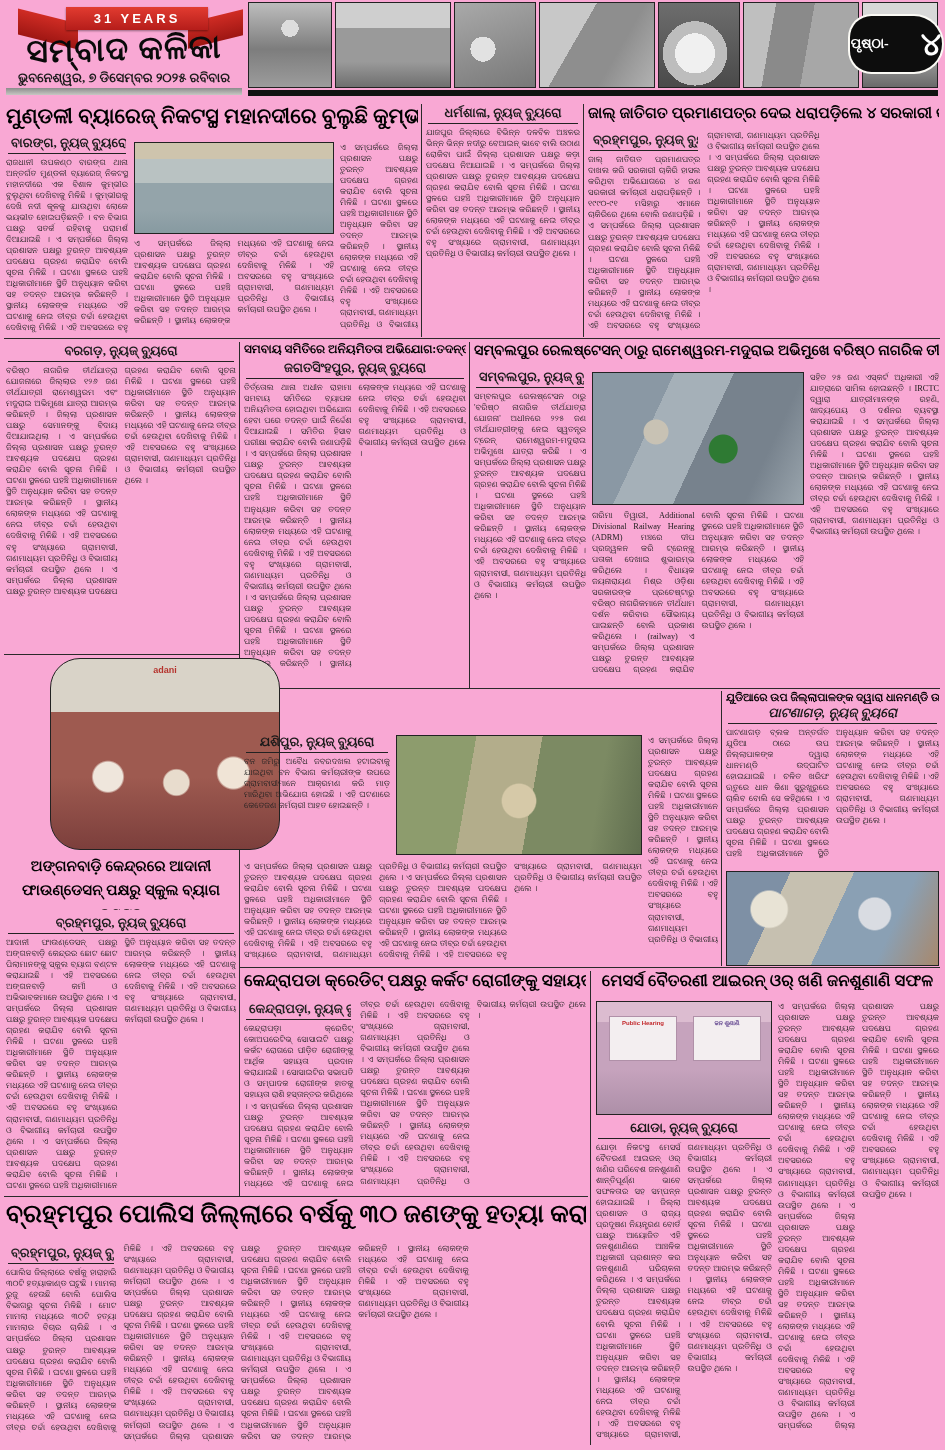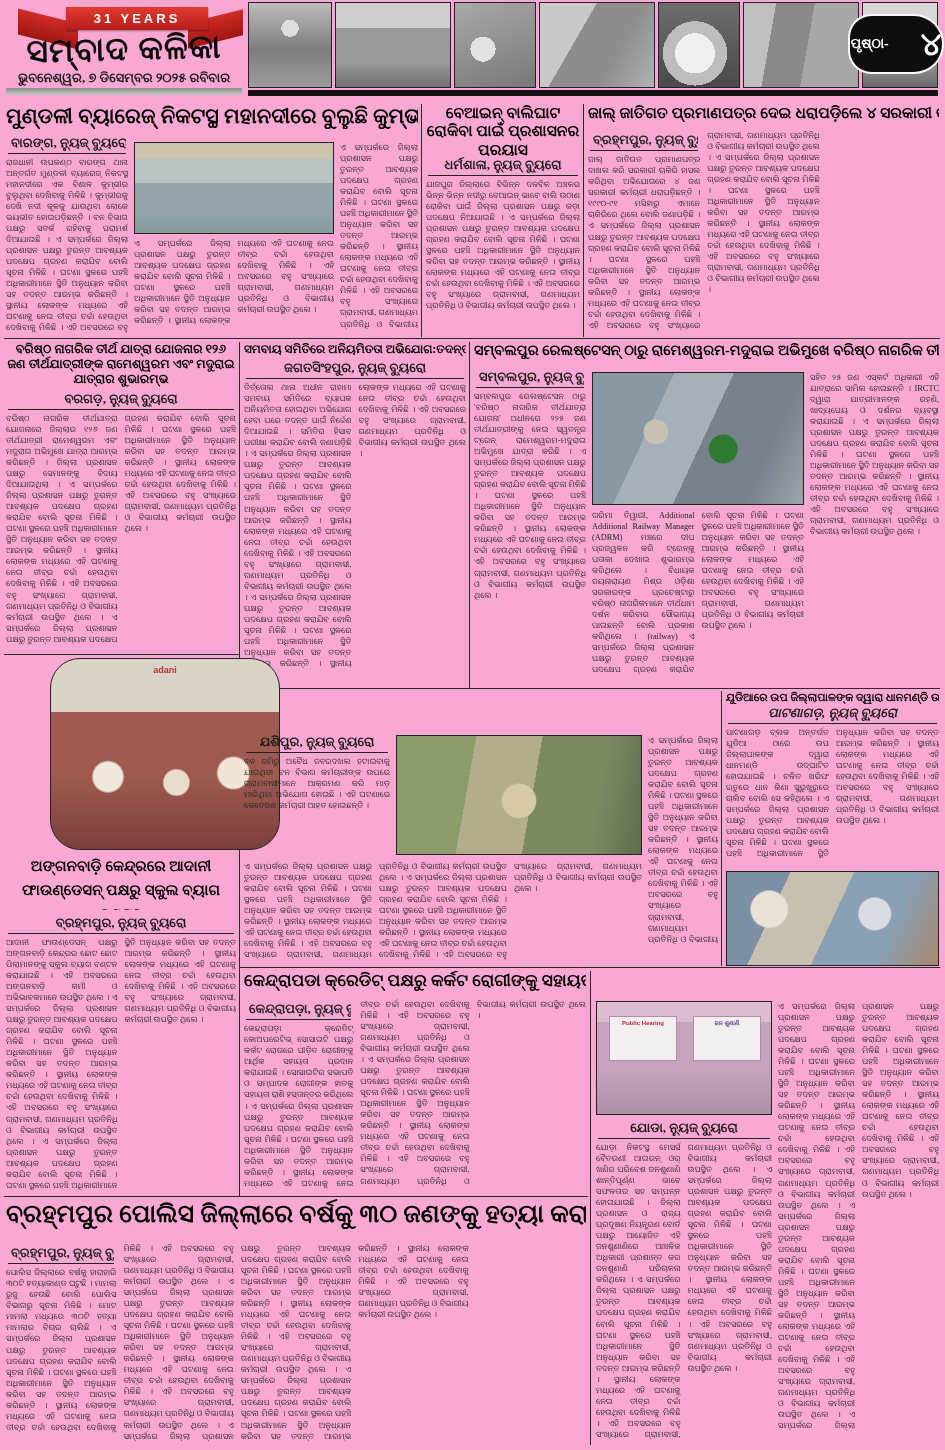--- a/index.html
+++ b/index.html
@@ -101,41 +101,39 @@
     <div class="abs body c2" style="left:128px;top:134px;width:200px;height:97px;">
       <span>ଏ ସମ୍ପର୍କରେ ଜିଲ୍ଲା ପ୍ରଶାସନ ପକ୍ଷରୁ ତୁରନ୍ତ ଆବଶ୍ୟକ ପଦକ୍ଷେପ ଗ୍ରହଣ କରାଯିବ ବୋଲି ସୂଚନା ମିଳିଛି । ଘଟଣା ସ୍ଥଳରେ ପହଞ୍ଚି ଅଧିକାରୀମାନେ ସ୍ଥିତି ଅନୁଧ୍ୟାନ କରିବା ସହ ତଦନ୍ତ ଆରମ୍ଭ କରିଛନ୍ତି । ସ୍ଥାନୀୟ ଲୋକଙ୍କ ମଧ୍ୟରେ ଏହି ଘଟଣାକୁ ନେଇ ତୀବ୍ର ଚର୍ଚ୍ଚା ହେଉଥିବା ଦେଖିବାକୁ ମିଳିଛି । ଏହି ଅବସରରେ ବହୁ ସଂଖ୍ୟାରେ ଗ୍ରାମବାସୀ, ଗଣମାଧ୍ୟମ ପ୍ରତିନିଧି ଓ ବିଭାଗୀୟ କର୍ମଚାରୀ ଉପସ୍ଥିତ ଥିଲେ ।</span>
     </div>
     <div class="abs body c1" style="left:334px;top:38px;width:78px;height:193px;">
       <span>ଏ ସମ୍ପର୍କରେ ଜିଲ୍ଲା ପ୍ରଶାସନ ପକ୍ଷରୁ ତୁରନ୍ତ ଆବଶ୍ୟକ ପଦକ୍ଷେପ ଗ୍ରହଣ କରାଯିବ ବୋଲି ସୂଚନା ମିଳିଛି । ଘଟଣା ସ୍ଥଳରେ ପହଞ୍ଚି ଅଧିକାରୀମାନେ ସ୍ଥିତି ଅନୁଧ୍ୟାନ କରିବା ସହ ତଦନ୍ତ ଆରମ୍ଭ କରିଛନ୍ତି । ସ୍ଥାନୀୟ ଲୋକଙ୍କ ମଧ୍ୟରେ ଏହି ଘଟଣାକୁ ନେଇ ତୀବ୍ର ଚର୍ଚ୍ଚା ହେଉଥିବା ଦେଖିବାକୁ ମିଳିଛି । ଏହି ଅବସରରେ ବହୁ ସଂଖ୍ୟାରେ ଗ୍ରାମବାସୀ, ଗଣମାଧ୍ୟମ ପ୍ରତିନିଧି ଓ ବିଭାଗୀୟ କର୍ମଚାରୀ ଉପସ୍ଥିତ ଥିଲେ ।</span>
     </div>
   </div>
   <div class="abs vr" style="left:421px;top:104px;height:233px;"></div>
 
   <div class="abs" style="left:426px;top:104px;width:154px;height:233px;">
-    <div class="hl" style="font-size:15.5px;height:52px;">ବେଆଇନ୍ ବାଲିଘାଟ ରୋକିବା ପାଇଁ ପ୍ରଶାସନର ପ୍ରୟାସ</div>
     <div class="byline">ଧର୍ମଶାଳା, ନ୍ୟୁଜ୍ ବ୍ୟୁରୋ</div>
     <div class="body c1" style="height:158px;">
       <span>ଯାଜପୁର ଜିଲ୍ଲାରେ ବିଭିନ୍ନ ଦଳବିଳ ଅଞ୍ଚଳର ଭିନ୍ନ ଭିନ୍ନ ନଦୀରୁ ବେଆଇନ୍ ଭାବେ ବାଲି ଉଠାଣ ରୋକିବା ପାଇଁ ଜିଲ୍ଲା ପ୍ରଶାସନ ପକ୍ଷରୁ କଡ଼ା ପଦକ୍ଷେପ ନିଆଯାଇଛି ।</span>
       <span>ଏ ସମ୍ପର୍କରେ ଜିଲ୍ଲା ପ୍ରଶାସନ ପକ୍ଷରୁ ତୁରନ୍ତ ଆବଶ୍ୟକ ପଦକ୍ଷେପ ଗ୍ରହଣ କରାଯିବ ବୋଲି ସୂଚନା ମିଳିଛି । ଘଟଣା ସ୍ଥଳରେ ପହଞ୍ଚି ଅଧିକାରୀମାନେ ସ୍ଥିତି ଅନୁଧ୍ୟାନ କରିବା ସହ ତଦନ୍ତ ଆରମ୍ଭ କରିଛନ୍ତି । ସ୍ଥାନୀୟ ଲୋକଙ୍କ ମଧ୍ୟରେ ଏହି ଘଟଣାକୁ ନେଇ ତୀବ୍ର ଚର୍ଚ୍ଚା ହେଉଥିବା ଦେଖିବାକୁ ମିଳିଛି । ଏହି ଅବସରରେ ବହୁ ସଂଖ୍ୟାରେ ଗ୍ରାମବାସୀ, ଗଣମାଧ୍ୟମ ପ୍ରତିନିଧି ଓ ବିଭାଗୀୟ କର୍ମଚାରୀ ଉପସ୍ଥିତ ଥିଲେ ।</span>
     </div>
   </div>
   <div class="abs vr" style="left:583px;top:104px;height:233px;"></div>
 
   <div class="abs" style="left:588px;top:104px;width:351px;height:233px;">
     <div class="hl nw" style="font-size:15.5px;">ଜାଲ୍ ଜାତିଗତ ପ୍ରମାଣପତ୍ର ଦେଇ ଧରାପଡ଼ିଲେ ୪ ସରକାରୀ କର୍ମଚାରୀ</div>
     <div class="abs body c3" style="left:0;top:26px;width:351px;height:205px;">
       <div class="byline">ବ୍ରହ୍ମପୁର, ନ୍ୟୁଜ୍ ବ୍ୟୁରୋ</div>
       <span>ଜାଲ୍ ଜାତିଗତ ପ୍ରମାଣପତ୍ର ଦାଖଲ କରି ସରକାରୀ ଚାକିରି ହାସଲ କରିଥିବା ଅଭିଯୋଗରେ ୪ ଜଣ ସରକାରୀ କର୍ମଚାରୀ ଧରାପଡ଼ିଛନ୍ତି । ୧୯୯୦-୯୧ ମସିହାରୁ ଏମାନେ ଚାକିରିରେ ଥିଲେ ବୋଲି ଜଣାପଡ଼ିଛି ।</span>
       <span>ଏ ସମ୍ପର୍କରେ ଜିଲ୍ଲା ପ୍ରଶାସନ ପକ୍ଷରୁ ତୁରନ୍ତ ଆବଶ୍ୟକ ପଦକ୍ଷେପ ଗ୍ରହଣ କରାଯିବ ବୋଲି ସୂଚନା ମିଳିଛି । ଘଟଣା ସ୍ଥଳରେ ପହଞ୍ଚି ଅଧିକାରୀମାନେ ସ୍ଥିତି ଅନୁଧ୍ୟାନ କରିବା ସହ ତଦନ୍ତ ଆରମ୍ଭ କରିଛନ୍ତି । ସ୍ଥାନୀୟ ଲୋକଙ୍କ ମଧ୍ୟରେ ଏହି ଘଟଣାକୁ ନେଇ ତୀବ୍ର ଚର୍ଚ୍ଚା ହେଉଥିବା ଦେଖିବାକୁ ମିଳିଛି । ଏହି ଅବସରରେ ବହୁ ସଂଖ୍ୟାରେ ଗ୍ରାମବାସୀ, ଗଣମାଧ୍ୟମ ପ୍ରତିନିଧି ଓ ବିଭାଗୀୟ କର୍ମଚାରୀ ଉପସ୍ଥିତ ଥିଲେ । ଏ ସମ୍ପର୍କରେ ଜିଲ୍ଲା ପ୍ରଶାସନ ପକ୍ଷରୁ ତୁରନ୍ତ ଆବଶ୍ୟକ ପଦକ୍ଷେପ ଗ୍ରହଣ କରାଯିବ ବୋଲି ସୂଚନା ମିଳିଛି । ଘଟଣା ସ୍ଥଳରେ ପହଞ୍ଚି ଅଧିକାରୀମାନେ ସ୍ଥିତି ଅନୁଧ୍ୟାନ କରିବା ସହ ତଦନ୍ତ ଆରମ୍ଭ କରିଛନ୍ତି । ସ୍ଥାନୀୟ ଲୋକଙ୍କ ମଧ୍ୟରେ ଏହି ଘଟଣାକୁ ନେଇ ତୀବ୍ର ଚର୍ଚ୍ଚା ହେଉଥିବା ଦେଖିବାକୁ ମିଳିଛି । ଏହି ଅବସରରେ ବହୁ ସଂଖ୍ୟାରେ ଗ୍ରାମବାସୀ, ଗଣମାଧ୍ୟମ ପ୍ରତିନିଧି ଓ ବିଭାଗୀୟ କର୍ମଚାରୀ ଉପସ୍ଥିତ ଥିଲେ ।</span>
     </div>
   </div>
   <div class="abs hrule" style="left:4px;top:338px;width:936px;"></div>
 
   <div class="abs" style="left:6px;top:342px;width:230px;height:310px;">
-    <div class="hl" style="font-size:12.5px;height:48px;">ବରିଷ୍ଠ ନାଗରିକ ତୀର୍ଥ ଯାତ୍ରା ଯୋଜନାର ୧୨୬ ଜଣ ତୀର୍ଥଯାତ୍ରୀଙ୍କ ରାମେଶ୍ୱରମ ଏବଂ ମଦୁରାଇ ଯାତ୍ରାର ଶୁଭାରମ୍ଭ</div>
     <div class="byline">ବରଗଡ଼, ନ୍ୟୁଜ୍ ବ୍ୟୁରୋ</div>
     <div class="body c2" style="height:242px;">
       <span>ବରିଷ୍ଠ ନାଗରିକ ତୀର୍ଥଯାତ୍ରା ଯୋଜନାରେ ଜିଲ୍ଲାର ୧୨୬ ଜଣ ତୀର୍ଥଯାତ୍ରୀ ରାମେଶ୍ୱରମ ଏବଂ ମଦୁରାଇ ଅଭିମୁଖେ ଯାତ୍ରା ଆରମ୍ଭ କରିଛନ୍ତି । ଜିଲ୍ଲା ପ୍ରଶାସନ ପକ୍ଷରୁ ସେମାନଙ୍କୁ ବିଦାୟ ଦିଆଯାଇଥିଲା ।</span>
       <span>ଏ ସମ୍ପର୍କରେ ଜିଲ୍ଲା ପ୍ରଶାସନ ପକ୍ଷରୁ ତୁରନ୍ତ ଆବଶ୍ୟକ ପଦକ୍ଷେପ ଗ୍ରହଣ କରାଯିବ ବୋଲି ସୂଚନା ମିଳିଛି । ଘଟଣା ସ୍ଥଳରେ ପହଞ୍ଚି ଅଧିକାରୀମାନେ ସ୍ଥିତି ଅନୁଧ୍ୟାନ କରିବା ସହ ତଦନ୍ତ ଆରମ୍ଭ କରିଛନ୍ତି । ସ୍ଥାନୀୟ ଲୋକଙ୍କ ମଧ୍ୟରେ ଏହି ଘଟଣାକୁ ନେଇ ତୀବ୍ର ଚର୍ଚ୍ଚା ହେଉଥିବା ଦେଖିବାକୁ ମିଳିଛି । ଏହି ଅବସରରେ ବହୁ ସଂଖ୍ୟାରେ ଗ୍ରାମବାସୀ, ଗଣମାଧ୍ୟମ ପ୍ରତିନିଧି ଓ ବିଭାଗୀୟ କର୍ମଚାରୀ ଉପସ୍ଥିତ ଥିଲେ । ଏ ସମ୍ପର୍କରେ ଜିଲ୍ଲା ପ୍ରଶାସନ ପକ୍ଷରୁ ତୁରନ୍ତ ଆବଶ୍ୟକ ପଦକ୍ଷେପ ଗ୍ରହଣ କରାଯିବ ବୋଲି ସୂଚନା ମିଳିଛି । ଘଟଣା ସ୍ଥଳରେ ପହଞ୍ଚି ଅଧିକାରୀମାନେ ସ୍ଥିତି ଅନୁଧ୍ୟାନ କରିବା ସହ ତଦନ୍ତ ଆରମ୍ଭ କରିଛନ୍ତି । ସ୍ଥାନୀୟ ଲୋକଙ୍କ ମଧ୍ୟରେ ଏହି ଘଟଣାକୁ ନେଇ ତୀବ୍ର ଚର୍ଚ୍ଚା ହେଉଥିବା ଦେଖିବାକୁ ମିଳିଛି । ଏହି ଅବସରରେ ବହୁ ସଂଖ୍ୟାରେ ଗ୍ରାମବାସୀ, ଗଣମାଧ୍ୟମ ପ୍ରତିନିଧି ଓ ବିଭାଗୀୟ କର୍ମଚାରୀ ଉପସ୍ଥିତ ଥିଲେ ।</span>
     </div>
   </div>
   <div class="abs vr" style="left:239px;top:342px;height:854px;"></div>
 
   <div class="abs" style="left:244px;top:342px;width:222px;height:345px;">
     <div class="hl nw" style="font-size:12px;">ସମବାୟ ସମିତିରେ ଅନିୟମିତତା ଅଭିଯୋଗ:ତଦନ୍ତ ନିର୍ଦ୍ଦେଶ</div>
@@ -151,21 +149,21 @@
     <div class="hl nw" style="font-size:14.5px;">ସମ୍ବଲପୁର ରେଲଷ୍ଟେସନ୍ ଠାରୁ ରାମେଶ୍ୱରମ-ମଦୁରାଇ ଅଭିମୁଖେ ବରିଷ୍ଠ ନାଗରିକ ତୀର୍ଥଯାତ୍ରା ଟ୍ରେନ୍‌ର ଶୁଭାରମ୍ଭ</div>
     <div class="abs" style="left:0;top:26px;width:112px;height:318px;">
       <div class="byline">ସମ୍ବଲପୁର, ନ୍ୟୁଜ୍ ବ୍ୟୁରୋ</div>
       <div class="body c1" style="height:298px;">
         <span>ସମ୍ବଲପୁର ରେଲଷ୍ଟେସନ ଠାରୁ 'ବରିଷ୍ଠ ନାଗରିକ ତୀର୍ଥଯାତ୍ରା ଯୋଜନା' ଅଧୀନରେ ୨୨୫ ଜଣ ତୀର୍ଥଯାତ୍ରୀଙ୍କୁ ନେଇ ସ୍ୱତନ୍ତ୍ର ଟ୍ରେନ୍ ରାମେଶ୍ୱରମ-ମଦୁରାଇ ଅଭିମୁଖେ ଯାତ୍ରା କରିଛି ।</span>
         <span>ଏ ସମ୍ପର୍କରେ ଜିଲ୍ଲା ପ୍ରଶାସନ ପକ୍ଷରୁ ତୁରନ୍ତ ଆବଶ୍ୟକ ପଦକ୍ଷେପ ଗ୍ରହଣ କରାଯିବ ବୋଲି ସୂଚନା ମିଳିଛି । ଘଟଣା ସ୍ଥଳରେ ପହଞ୍ଚି ଅଧିକାରୀମାନେ ସ୍ଥିତି ଅନୁଧ୍ୟାନ କରିବା ସହ ତଦନ୍ତ ଆରମ୍ଭ କରିଛନ୍ତି । ସ୍ଥାନୀୟ ଲୋକଙ୍କ ମଧ୍ୟରେ ଏହି ଘଟଣାକୁ ନେଇ ତୀବ୍ର ଚର୍ଚ୍ଚା ହେଉଥିବା ଦେଖିବାକୁ ମିଳିଛି । ଏହି ଅବସରରେ ବହୁ ସଂଖ୍ୟାରେ ଗ୍ରାମବାସୀ, ଗଣମାଧ୍ୟମ ପ୍ରତିନିଧି ଓ ବିଭାଗୀୟ କର୍ମଚାରୀ ଉପସ୍ଥିତ ଥିଲେ ।</span>
       </div>
     </div>
     <div class="abs photo ph-train" style="left:118px;top:30px;width:212px;height:133px;"></div>
     <div class="abs body c2" style="left:118px;top:168px;width:212px;height:176px;">
-      <span>ଗରିମା ତିୱାରୀ, Additional Additional Railway Manager (ADRM) ମଞ୍ଚରେ ଦୀପ ପ୍ରଜ୍ୱଳନ କରି ଟ୍ରେନ୍‌କୁ ପତାକା ଦେଖାଇ ଶୁଭାରମ୍ଭ କରିଥିଲେ । ବିଧାୟକ ଜୟନାରାୟଣ ମିଶ୍ର ଓଡ଼ିଶା ସରକାରଙ୍କ ପ୍ରଚେଷ୍ଟାରୁ ବରିଷ୍ଠ ନାଗରିକମାନେ ତୀର୍ଥଧାମ ଦର୍ଶନ କରିବାର ସୌଭାଗ୍ୟ ପାଇଛନ୍ତି ବୋଲି ପ୍ରକାଶ କରିଥିଲେ । (railway)</span>
+      <span>ଗରିମା ତିୱାରୀ, Additional Divisional Railway Hearing (ADRM) ମଞ୍ଚରେ ଦୀପ ପ୍ରଜ୍ୱଳନ କରି ଟ୍ରେନ୍‌କୁ ପତାକା ଦେଖାଇ ଶୁଭାରମ୍ଭ କରିଥିଲେ । ବିଧାୟକ ଜୟନାରାୟଣ ମିଶ୍ର ଓଡ଼ିଶା ସରକାରଙ୍କ ପ୍ରଚେଷ୍ଟାରୁ ବରିଷ୍ଠ ନାଗରିକମାନେ ତୀର୍ଥଧାମ ଦର୍ଶନ କରିବାର ସୌଭାଗ୍ୟ ପାଇଛନ୍ତି ବୋଲି ପ୍ରକାଶ କରିଥିଲେ । (railway)</span>
       <span>ଏ ସମ୍ପର୍କରେ ଜିଲ୍ଲା ପ୍ରଶାସନ ପକ୍ଷରୁ ତୁରନ୍ତ ଆବଶ୍ୟକ ପଦକ୍ଷେପ ଗ୍ରହଣ କରାଯିବ ବୋଲି ସୂଚନା ମିଳିଛି । ଘଟଣା ସ୍ଥଳରେ ପହଞ୍ଚି ଅଧିକାରୀମାନେ ସ୍ଥିତି ଅନୁଧ୍ୟାନ କରିବା ସହ ତଦନ୍ତ ଆରମ୍ଭ କରିଛନ୍ତି । ସ୍ଥାନୀୟ ଲୋକଙ୍କ ମଧ୍ୟରେ ଏହି ଘଟଣାକୁ ନେଇ ତୀବ୍ର ଚର୍ଚ୍ଚା ହେଉଥିବା ଦେଖିବାକୁ ମିଳିଛି । ଏହି ଅବସରରେ ବହୁ ସଂଖ୍ୟାରେ ଗ୍ରାମବାସୀ, ଗଣମାଧ୍ୟମ ପ୍ରତିନିଧି ଓ ବିଭାଗୀୟ କର୍ମଚାରୀ ଉପସ୍ଥିତ ଥିଲେ ।</span>
     </div>
     <div class="abs body c1" style="left:336px;top:30px;width:129px;height:314px;">
       <span>ସହିତ ୨୫ ଜଣ ଏସ୍କର୍ଟ ଅଧିକାରୀ ଏହି ଯାତ୍ରାରେ ସାମିଲ ହୋଇଛନ୍ତି । IRCTC ଦ୍ୱାରା ଯାତ୍ରୀମାନଙ୍କ ରହଣି, ଖାଦ୍ୟପେୟ ଓ ଦର୍ଶନର ବ୍ୟବସ୍ଥା କରାଯାଇଛି ।</span>
       <span>ଏ ସମ୍ପର୍କରେ ଜିଲ୍ଲା ପ୍ରଶାସନ ପକ୍ଷରୁ ତୁରନ୍ତ ଆବଶ୍ୟକ ପଦକ୍ଷେପ ଗ୍ରହଣ କରାଯିବ ବୋଲି ସୂଚନା ମିଳିଛି । ଘଟଣା ସ୍ଥଳରେ ପହଞ୍ଚି ଅଧିକାରୀମାନେ ସ୍ଥିତି ଅନୁଧ୍ୟାନ କରିବା ସହ ତଦନ୍ତ ଆରମ୍ଭ କରିଛନ୍ତି । ସ୍ଥାନୀୟ ଲୋକଙ୍କ ମଧ୍ୟରେ ଏହି ଘଟଣାକୁ ନେଇ ତୀବ୍ର ଚର୍ଚ୍ଚା ହେଉଥିବା ଦେଖିବାକୁ ମିଳିଛି । ଏହି ଅବସରରେ ବହୁ ସଂଖ୍ୟାରେ ଗ୍ରାମବାସୀ, ଗଣମାଧ୍ୟମ ପ୍ରତିନିଧି ଓ ବିଭାଗୀୟ କର୍ମଚାରୀ ଉପସ୍ଥିତ ଥିଲେ ।</span>
     </div>
   </div>
 
   <div class="abs hrule" style="left:4px;top:654px;width:235px;"></div>
   <div class="abs hrule" style="left:240px;top:688px;width:700px;"></div>
@@ -215,20 +213,21 @@
     <div class="abs body c3" style="left:0;top:28px;width:342px;height:195px;">
       <div class="byline">କେନ୍ଦ୍ରାପଡ଼ା, ନ୍ୟୁଜ୍ ବ୍ୟୁରୋ</div>
       <span>କେନ୍ଦ୍ରାପଡ଼ା କ୍ରେଡିଟ୍ କୋଅପରେଟିଭ୍ ସୋସାଇଟି ପକ୍ଷରୁ କର୍କଟ ରୋଗରେ ପୀଡ଼ିତ ରୋଗୀଙ୍କୁ ଆର୍ଥିକ ସହାୟତା ପ୍ରଦାନ କରାଯାଇଛି । ସୋସାଇଟିର ସଭାପତି ଓ ସମ୍ପାଦକ ରୋଗୀଙ୍କ ହାତକୁ ସହାୟତା ରାଶି ହସ୍ତାନ୍ତର କରିଥିଲେ ।</span>
       <span>ଏ ସମ୍ପର୍କରେ ଜିଲ୍ଲା ପ୍ରଶାସନ ପକ୍ଷରୁ ତୁରନ୍ତ ଆବଶ୍ୟକ ପଦକ୍ଷେପ ଗ୍ରହଣ କରାଯିବ ବୋଲି ସୂଚନା ମିଳିଛି । ଘଟଣା ସ୍ଥଳରେ ପହଞ୍ଚି ଅଧିକାରୀମାନେ ସ୍ଥିତି ଅନୁଧ୍ୟାନ କରିବା ସହ ତଦନ୍ତ ଆରମ୍ଭ କରିଛନ୍ତି । ସ୍ଥାନୀୟ ଲୋକଙ୍କ ମଧ୍ୟରେ ଏହି ଘଟଣାକୁ ନେଇ ତୀବ୍ର ଚର୍ଚ୍ଚା ହେଉଥିବା ଦେଖିବାକୁ ମିଳିଛି । ଏହି ଅବସରରେ ବହୁ ସଂଖ୍ୟାରେ ଗ୍ରାମବାସୀ, ଗଣମାଧ୍ୟମ ପ୍ରତିନିଧି ଓ ବିଭାଗୀୟ କର୍ମଚାରୀ ଉପସ୍ଥିତ ଥିଲେ । ଏ ସମ୍ପର୍କରେ ଜିଲ୍ଲା ପ୍ରଶାସନ ପକ୍ଷରୁ ତୁରନ୍ତ ଆବଶ୍ୟକ ପଦକ୍ଷେପ ଗ୍ରହଣ କରାଯିବ ବୋଲି ସୂଚନା ମିଳିଛି । ଘଟଣା ସ୍ଥଳରେ ପହଞ୍ଚି ଅଧିକାରୀମାନେ ସ୍ଥିତି ଅନୁଧ୍ୟାନ କରିବା ସହ ତଦନ୍ତ ଆରମ୍ଭ କରିଛନ୍ତି । ସ୍ଥାନୀୟ ଲୋକଙ୍କ ମଧ୍ୟରେ ଏହି ଘଟଣାକୁ ନେଇ ତୀବ୍ର ଚର୍ଚ୍ଚା ହେଉଥିବା ଦେଖିବାକୁ ମିଳିଛି । ଏହି ଅବସରରେ ବହୁ ସଂଖ୍ୟାରେ ଗ୍ରାମବାସୀ, ଗଣମାଧ୍ୟମ ପ୍ରତିନିଧି ଓ ବିଭାଗୀୟ କର୍ମଚାରୀ ଉପସ୍ଥିତ ଥିଲେ ।</span>
     </div>
   </div>
   <div class="abs vr" style="left:590px;top:971px;height:474px;"></div>
   <div class="abs hrule" style="left:4px;top:1196px;width:584px;"></div>
 
   <div class="abs" style="left:596px;top:971px;width:343px;height:474px;">
+    <div class="hl nw" style="font-size:16.5px;">ମେସର୍ସ ବୈତରଣୀ ଆଇରନ୍ ଓର୍ ଖଣି ଜନଶୁଣାଣି ସଫଳ</div>
     <div class="abs" style="left:0;top:30px;width:176px;height:444px;">
       <div class="photo ph-hearing" style="width:174px;height:112px;">
         <div class="banner-card" style="left:12px;top:14px;width:66px;height:40px;">Public Hearing</div>
         <div class="banner-card" style="left:96px;top:14px;width:66px;height:40px;color:#5a3c8a;">ଜନ ଶୁଣାଣି</div>
       </div>
       <div class="byline" style="margin-top:4px;">ଯୋଡା, ନ୍ୟୁଜ୍ ବ୍ୟୁରୋ</div>
       <div class="body c2" style="height:300px;">
         <span>ଯୋଡ଼ା ନିକଟସ୍ଥ ମେସର୍ସ ବୈତରଣୀ ଆଇରନ୍ ଓର୍ ଖଣିର ପରିବେଶ ଜନଶୁଣାଣି ଶାନ୍ତିପୂର୍ଣ୍ଣ ଭାବେ ସଫଳତାର ସହ ସମ୍ପନ୍ନ ହୋଇଯାଇଛି । ଜିଲ୍ଲା ପ୍ରଶାସନ ଓ ରାଜ୍ୟ ପ୍ରଦୂଷଣ ନିୟନ୍ତ୍ରଣ ବୋର୍ଡ ପକ୍ଷରୁ ଆୟୋଜିତ ଏହି ଜନଶୁଣାଣିରେ ଆଞ୍ଚଳିକ ଅଧିକାରୀ ପ୍ରଶାନ୍ତ କର ଜନଶୁଣାଣି ପରିଚାଳନା କରିଥିଲେ ।</span>
         <span>ଏ ସମ୍ପର୍କରେ ଜିଲ୍ଲା ପ୍ରଶାସନ ପକ୍ଷରୁ ତୁରନ୍ତ ଆବଶ୍ୟକ ପଦକ୍ଷେପ ଗ୍ରହଣ କରାଯିବ ବୋଲି ସୂଚନା ମିଳିଛି । ଘଟଣା ସ୍ଥଳରେ ପହଞ୍ଚି ଅଧିକାରୀମାନେ ସ୍ଥିତି ଅନୁଧ୍ୟାନ କରିବା ସହ ତଦନ୍ତ ଆରମ୍ଭ କରିଛନ୍ତି । ସ୍ଥାନୀୟ ଲୋକଙ୍କ ମଧ୍ୟରେ ଏହି ଘଟଣାକୁ ନେଇ ତୀବ୍ର ଚର୍ଚ୍ଚା ହେଉଥିବା ଦେଖିବାକୁ ମିଳିଛି । ଏହି ଅବସରରେ ବହୁ ସଂଖ୍ୟାରେ ଗ୍ରାମବାସୀ, ଗଣମାଧ୍ୟମ ପ୍ରତିନିଧି ଓ ବିଭାଗୀୟ କର୍ମଚାରୀ ଉପସ୍ଥିତ ଥିଲେ । ଏ ସମ୍ପର୍କରେ ଜିଲ୍ଲା ପ୍ରଶାସନ ପକ୍ଷରୁ ତୁରନ୍ତ ଆବଶ୍ୟକ ପଦକ୍ଷେପ ଗ୍ରହଣ କରାଯିବ ବୋଲି ସୂଚନା ମିଳିଛି । ଘଟଣା ସ୍ଥଳରେ ପହଞ୍ଚି ଅଧିକାରୀମାନେ ସ୍ଥିତି ଅନୁଧ୍ୟାନ କରିବା ସହ ତଦନ୍ତ ଆରମ୍ଭ କରିଛନ୍ତି । ସ୍ଥାନୀୟ ଲୋକଙ୍କ ମଧ୍ୟରେ ଏହି ଘଟଣାକୁ ନେଇ ତୀବ୍ର ଚର୍ଚ୍ଚା ହେଉଥିବା ଦେଖିବାକୁ ମିଳିଛି । ଏହି ଅବସରରେ ବହୁ ସଂଖ୍ୟାରେ ଗ୍ରାମବାସୀ, ଗଣମାଧ୍ୟମ ପ୍ରତିନିଧି ଓ ବିଭାଗୀୟ କର୍ମଚାରୀ ଉପସ୍ଥିତ ଥିଲେ ।</span>
       </div>

